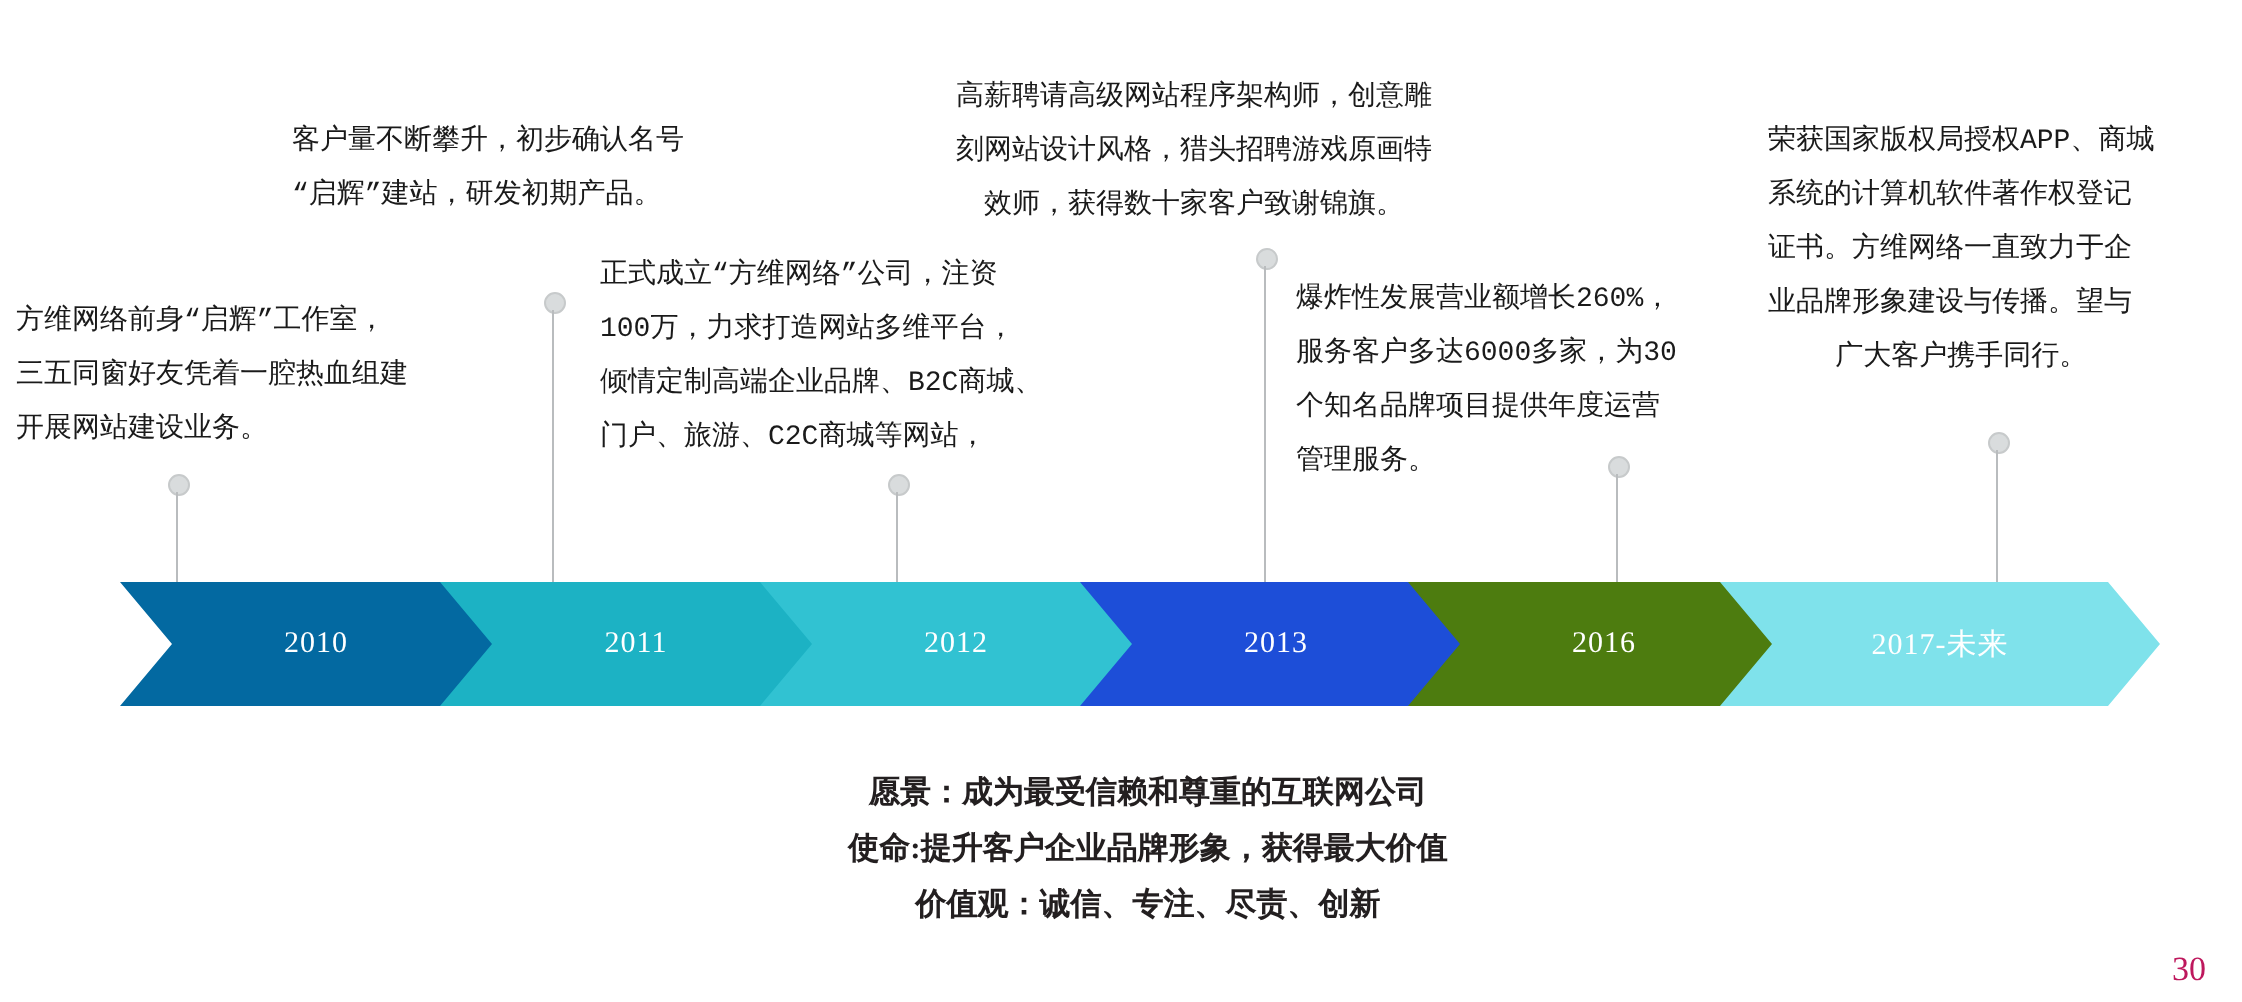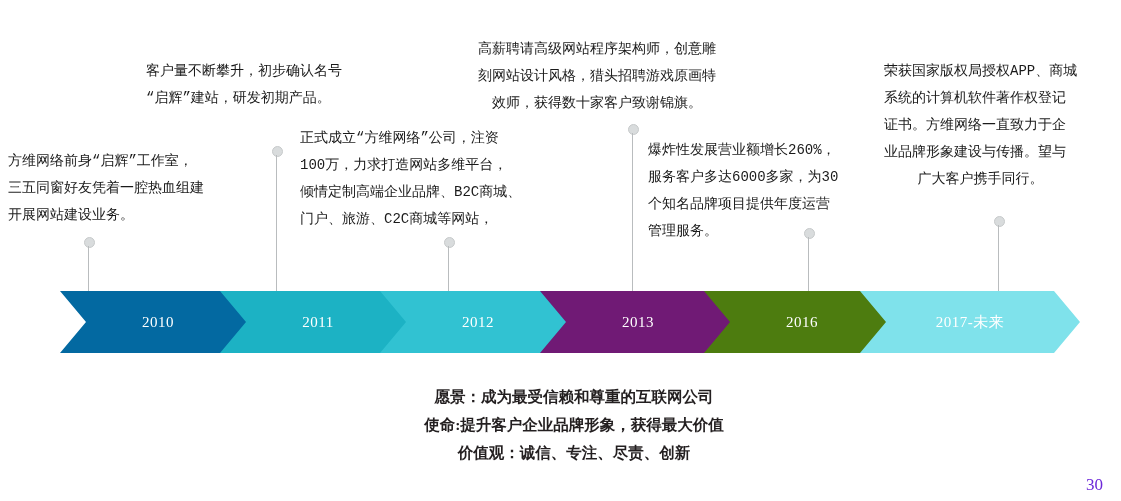--- a/index.html
+++ b/index.html
@@ -89,21 +89,21 @@
     color: #231f20;
     font-weight: bold;
     font-family: "Liberation Serif", serif;
     padding-left: 27px;
   }
 
   .page-number {
     position: absolute;
     right: 18px;
     bottom: 6px;
-    color: #6d28d9;
+    color: #be185d;
     font-size: 17px;
     font-family: "Liberation Serif", serif;
   }
 </style>
 </head>
 <body>
 
 <div class="slide">
 
   <div class="note" style="left:8px; top:148px;">
@@ -166,21 +166,21 @@
   <div class="timeline">
     <div class="chev" style="left:0px; width:196px; background:#0369a1;">
       <span class="chev-label">2010</span>
     </div>
     <div class="chev" style="left:160px; width:196px; background:#1CB2C4;">
       <span class="chev-label">2011</span>
     </div>
     <div class="chev" style="left:320px; width:196px; background:#31C2D2;">
       <span class="chev-label">2012</span>
     </div>
-    <div class="chev" style="left:480px; width:196px; background:#701a75;">
+    <div class="chev" style="left:480px; width:196px; background:#1d4ed8;">
       <span class="chev-label">2013</span>
     </div>
     <div class="chev" style="left:644px; width:196px; background:#4d7c0f;">
       <span class="chev-label">2016</span>
     </div>
     <div class="chev" style="left:800px; width:220px; background:#7FE2EB;">
       <span class="chev-label">2017-未来</span>
     </div>
   </div>
 

